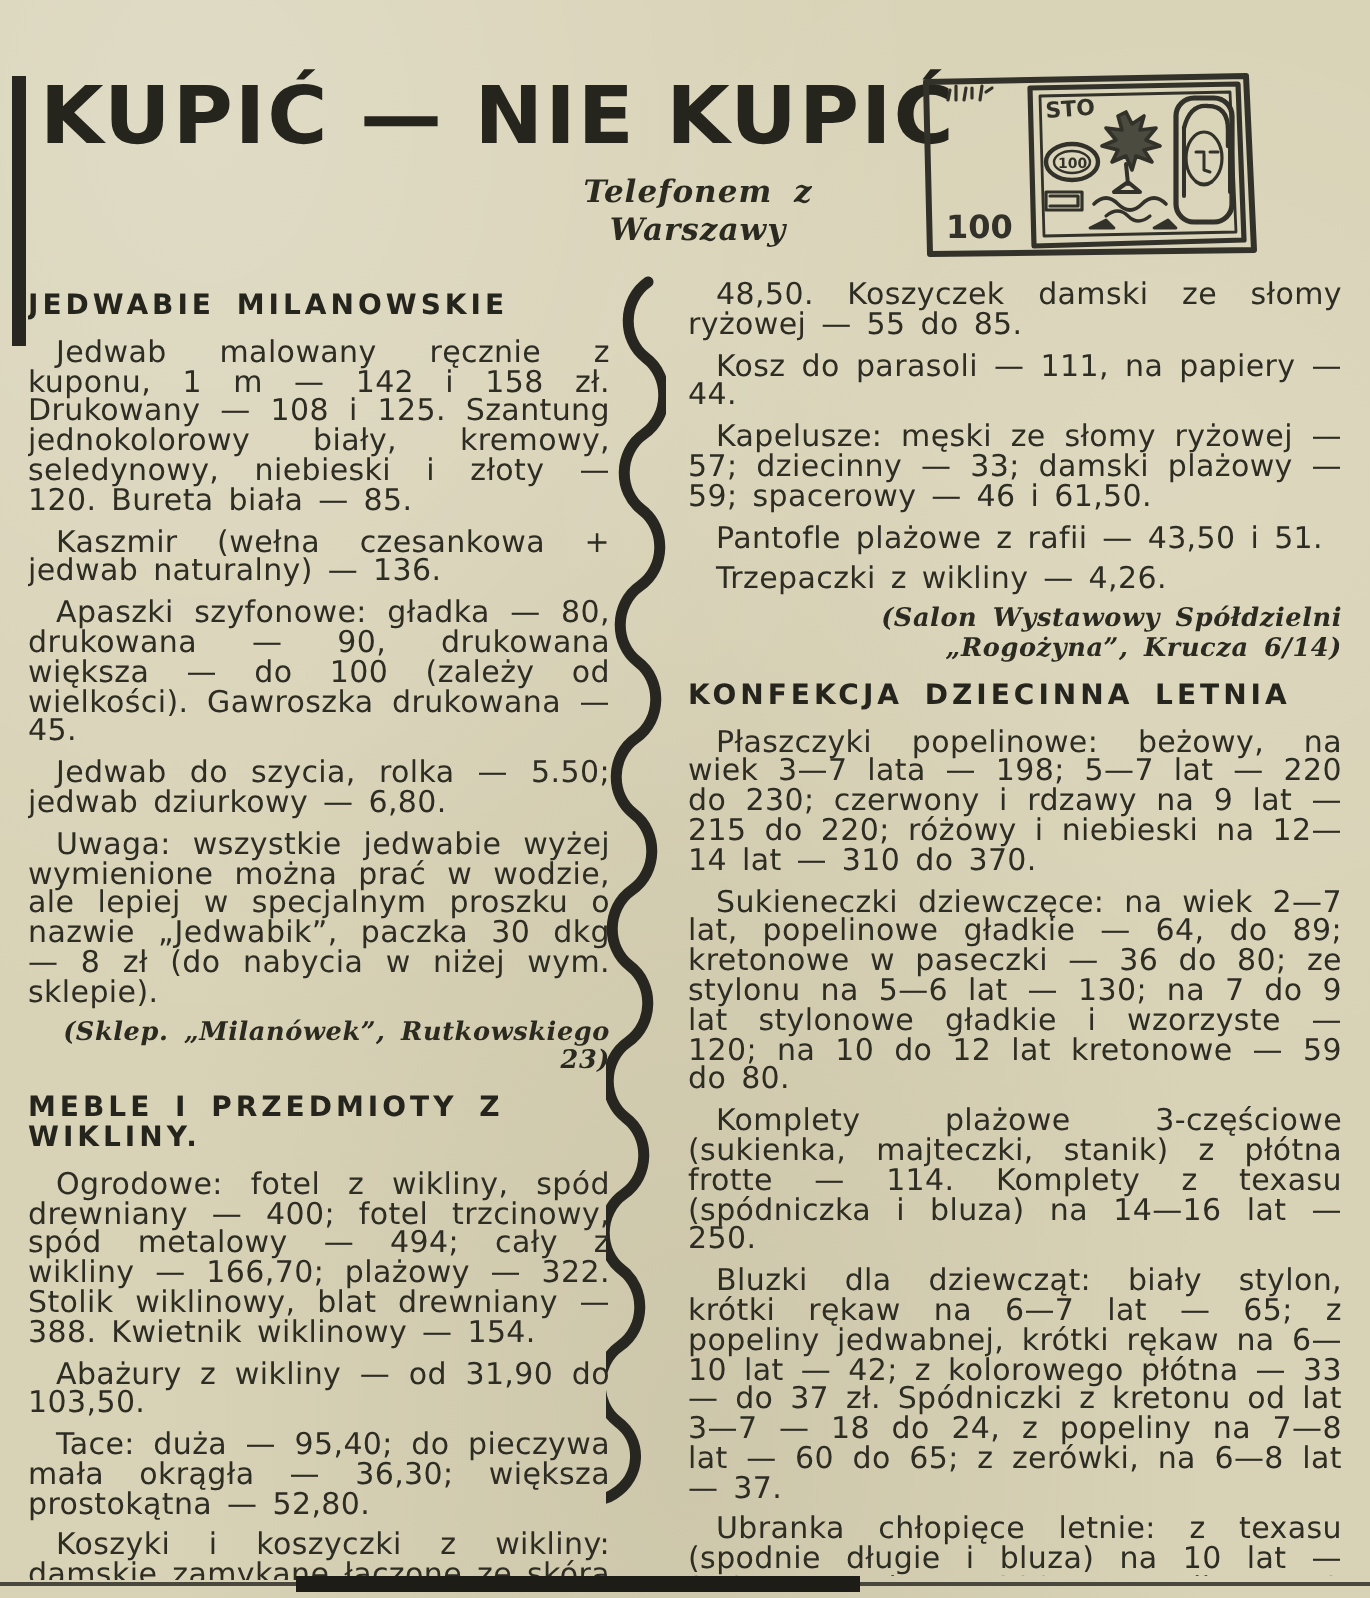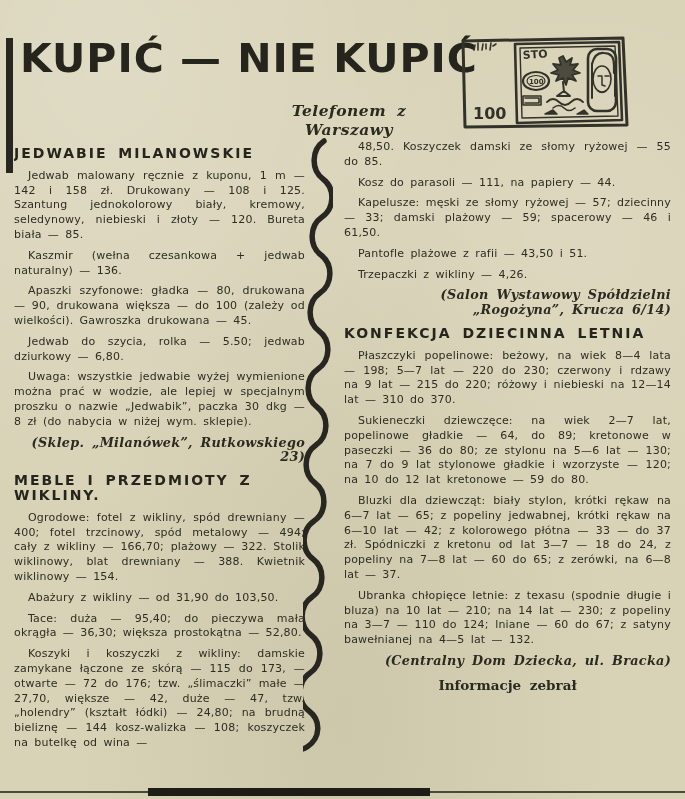--- a/index.html
+++ b/index.html
@@ -17,33 +17,33 @@
     font-family:"DejaVu Sans","Liberation Sans",sans-serif;
   }
   
   .left-bar{position:absolute;left:6px;top:38px;width:7px;height:135px;background:#272620;}
   .title{
     position:absolute;left:20px;top:34px;margin:0;
     font-size:41px;font-weight:bold;letter-spacing:1px;color:#26251d;
     transform:scaleY(.97);white-space:nowrap;
   }
   .subtitle{
-    position:absolute;left:244px;top:101px;width:210px;text-align:center;
+    position:absolute;left:244px;top:86px;width:210px;text-align:center;
     font-family:"DejaVu Serif","Liberation Serif",serif;
     font-style:italic;font-weight:bold;font-size:15.5px;letter-spacing:.5px;word-spacing:5px;
     color:#2b2a20;
   }
   .banknote{position:absolute;left:459px;top:34px;}
   .banknote text{fill:#33322a;}
   
   .col{position:absolute;top:140px;overflow:hidden;}
   .col-left{left:14px;width:291px;height:650px;}
   .col-right{left:344px;width:327px;height:648px;}
   .divider{position:absolute;left:303px;top:138px;}
-  .blk{margin:0 0 6px 0;font-size:11px;line-height:14.8px;letter-spacing:.2px;word-spacing:2.5px;}
+  .blk{margin:0 0 6px 0;font-size:15px;line-height:14.8px;letter-spacing:.2px;word-spacing:2.5px;}
   .blk.para{text-align:justify;text-indent:14px;color:#2e2d24;}
   .blk.heading{
     font-size:14px;font-weight:bold;letter-spacing:2px;word-spacing:4px;
     margin:6px 0 8px 0;color:#26251d;
   }
   .blk.credit, .blk.credit-center{
     font-family:"DejaVu Serif","Liberation Serif",serif;
     font-style:italic;font-weight:bold;font-size:12.8px;
     margin:2px 0 8px 0;letter-spacing:.3px;word-spacing:3px;text-align:right;
   }
@@ -131,22 +131,23 @@
 
   <div class="col col-right">
     <div>
         <p class="blk para">48,50. Koszyczek damski ze słomy ryżowej — 55 do 85.</p>
         <p class="blk para">Kosz do parasoli — 111, na papiery — 44.</p>
         <p class="blk para">Kapelusze: męski ze słomy ryżowej — 57; dziecinny — 33; damski plażowy — 59; spacerowy — 46 i 61,50.</p>
         <p class="blk para">Pantofle plażowe z rafii — 43,50 i 51.</p>
         <p class="blk para">Trzepaczki z wikliny — 4,26.</p>
         <p class="blk credit">(Salon Wystawowy Spółdzielni „Rogożyna”, Krucza 6/14)</p>
         <p class="blk heading">KONFEKCJA DZIECINNA LETNIA</p>
-        <p class="blk para">Płaszczyki popelinowe: beżowy, na wiek 8—4 lata — 198; 5—7 lat — 220 do 230; czerwony i rdzawy na 9 lat — 215 do 220; różowy i niebieski na 12—14 lat — 310 do 370.</p>
+        <p class="blk para">Płaszczyki popelinowe: beżowy, na wiek 3—7 lata — 198; 5—7 lat — 220 do 230; czerwony i rdzawy na 9 lat — 215 do 220; różowy i niebieski na 12—14 lat — 310 do 370.</p>
         <p class="blk para">Sukieneczki dziewczęce: na wiek 2—7 lat, popelinowe gładkie — 64, do 89; kretonowe w paseczki — 36 do 80; ze stylonu na 5—6 lat — 130; na 7 do 9 lat stylonowe gładkie i wzorzyste — 120; na 10 do 12 lat kretonowe — 59 do 80.</p>
+        <p class="blk para">Komplety plażowe 3-częściowe (sukienka, majteczki, stanik) z płótna frotte — 114. Komplety z texasu (spódniczka i bluza) na 14—16 lat — 250.</p>
         <p class="blk para">Bluzki dla dziewcząt: biały stylon, krótki rękaw na 6—7 lat — 65; z popeliny jedwabnej, krótki rękaw na 6—10 lat — 42; z kolorowego płótna — 33 — do 37 zł. Spódniczki z kretonu od lat 3—7 — 18 do 24, z popeliny na 7—8 lat — 60 do 65; z zerówki, na 6—8 lat — 37.</p>
         <p class="blk para">Ubranka chłopięce letnie: z texasu (spodnie długie i bluza) na 10 lat — 210; na 14 lat — 230; z popeliny na 3—7 — 110 do 124; lniane — 60 do 67; z satyny bawełnianej na 4—5 lat — 132.</p>
         <p class="blk credit-center">(Centralny Dom Dziecka, ul. Bracka)</p>
       </div>
     <p class="gathered">Informacje zebrał</p>
 
   </div>
 
   <div class="bottom-rule"></div>
   <div class="bottom-bar"></div>

